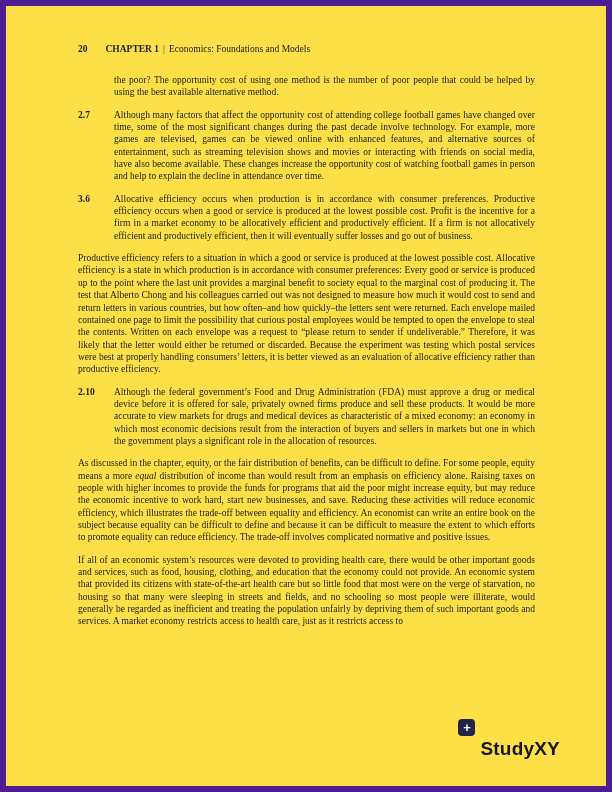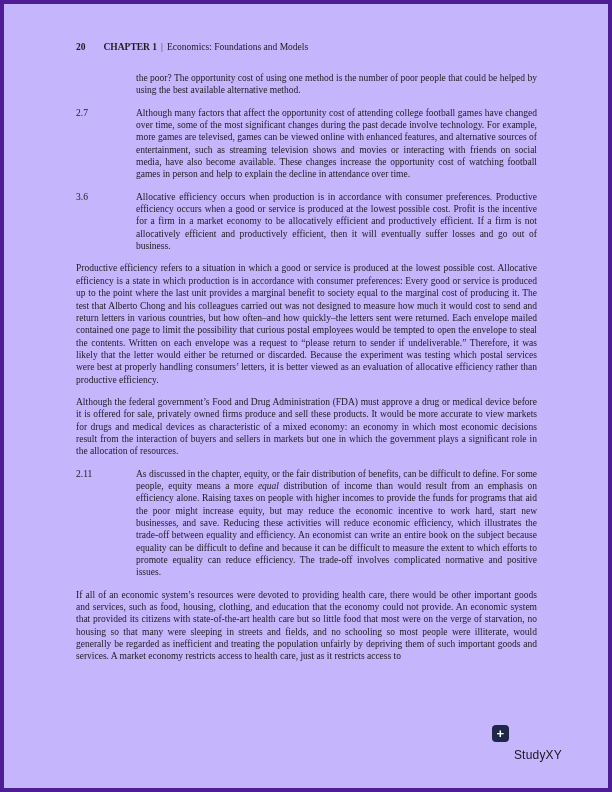--- a/index.html
+++ b/index.html
@@ -5,22 +5,22 @@
   html, body {
     margin: 0;
     padding: 0;
     background: #f2f2f2;
   }
   .page {
     position: relative;
     width: 612px;
     height: 792px;
     margin: 0 auto;
-    background: #c4b5fd;
-    border: 4px solid #4c1d95;
+    background: #fde047;
+    border: 6px solid #4c1d95;
     box-sizing: border-box;
     font-family: "Liberation Serif", serif;
     color: #1c1c1c;
     overflow: hidden;
   }
   .header {
     position: absolute;
     top: 37px;
     left: 72px;
     right: 71px;
@@ -47,26 +47,25 @@
     position: absolute;
     top: 68px;
     left: 72px;
     right: 71px;
     font-size: 9.5px;
     line-height: 1.3;
   }
   .item {
     display: flex;
     margin-bottom: 10px;
-    gap: 24px;
   }
   .item .num {
     width: 36px;
     flex-shrink: 0;
-    font-weight: normal;
+    font-weight: bold;
   }
   .item .text {
     flex: 1;
     text-align: justify;
   }
   .footer {
     position: absolute;
     right: 46px;
     bottom: 26px;
   }
@@ -83,22 +82,22 @@
     height: 17px;
     border-radius: 4px;
     color: #ffffff;
     font-family: "Liberation Sans", sans-serif;
     font-size: 13px;
     font-weight: bold;
     line-height: 1;
   }
   .brand-name {
     font-family: "Liberation Sans", sans-serif;
-    font-size: 12px;
-    font-weight: normal;
+    font-size: 19px;
+    font-weight: bold;
     color: #17181d;
     letter-spacing: 0.2px;
     margin-top: 44px;
   }
 </style>
 </head>
 <body>
 
 <div class="page">
 
@@ -116,24 +115,24 @@
         <div class="text"><span>Although many factors that affect the opportunity cost of attending college football games have changed over time, some of the most significant changes during the past decade involve technology. For example, more games are televised, games can be viewed online with enhanced features, and alternative sources of entertainment, such as streaming television shows and movies or interacting with friends on social media, have also become available. These changes increase the opportunity cost of watching football games in person and help to explain the decline in attendance over time.</span></div>
       </div>
       <div class="item">
         <div class="num">3.6</div>
         <div class="text"><span>Allocative efficiency occurs when production is in accordance with consumer preferences. Productive efficiency occurs when a good or service is produced at the lowest possible cost.  Profit is the incentive for a firm in a market economy to be allocatively efficient and productively efficient. If a firm is not allocatively efficient and productively efficient, then it will eventually suffer losses and go out of business.</span></div>
       </div>
       <div class="item">
         <div class="text"><span>Productive efficiency refers to a situation in which a good or service is produced at the lowest possible cost. Allocative efficiency is a state in which production is in accordance with consumer preferences: Every good or service is produced up to the point where the last unit provides a marginal benefit to society equal to the marginal cost of producing it. The test that Alberto Chong and his colleagues carried out was not designed to measure how much it would cost to send and return letters in various countries, but how often–and how quickly–the letters sent were returned. Each envelope mailed contained one page to limit the possibility that curious postal employees would be tempted to open the envelope to steal the contents. Written on each envelope was a request to “please return to sender if undeliverable.” Therefore, it was likely that the letter would either be returned or discarded. Because the experiment was testing which postal services were best at properly handling consumers’ letters, it is better viewed as an evaluation of allocative efficiency rather than productive efficiency.</span></div>
       </div>
       <div class="item">
+        <div class="num">2.10</div>
         <div class="text"><span>Although the federal government’s Food and Drug Administration (FDA) must approve a drug or medical device before it is offered for sale, privately owned firms produce and sell these products. It would be more accurate to view markets for drugs and medical devices as characteristic of a mixed economy: an economy in which most economic decisions result from the interaction of buyers and sellers in markets but one in which the government plays a significant role in the allocation of resources.</span></div>
       </div>
       <div class="item">
-        <div class="num">2.11</div>
         <div class="text"><span>As discussed in the chapter, equity, or the fair distribution of benefits, can be difficult to define. For some people, equity means a more </span><span style="font-style: italic;">equal</span><span> distribution of income than would result from an emphasis on efficiency alone. Raising taxes on people with higher incomes to provide the funds for programs that aid the poor might increase equity, but may reduce the economic incentive to work hard, start new businesses, and save. Reducing these activities will reduce economic efficiency, which illustrates the trade-off between equality and efficiency. An economist can write an entire book on the subject because equality can be difficult to define and because it can be difficult to measure the extent to which efforts to promote equality can reduce efficiency. The trade-off involves complicated normative and positive issues.</span></div>
       </div>
       <div class="item">
         <div class="text"><span>If all of an economic system’s resources were devoted to providing health care, there would be other important goods and services, such as food, housing, clothing, and education that the economy could not   provide. An economic system that provided its citizens with state-of-the-art health care but so little food that most were on the verge of starvation, no housing so that many were sleeping in streets and fields, and no schooling so most people were illiterate, would generally be regarded as inefficient and treating the population unfairly by depriving them of such important goods and services. A market economy restricts access to health care, just as it restricts access to</span></div>
       </div>
     </div>
 
   <div class="footer">
     <div class="brand">
       <span class="brand-icon" style="background: rgb(32, 38, 74);">+</span>

